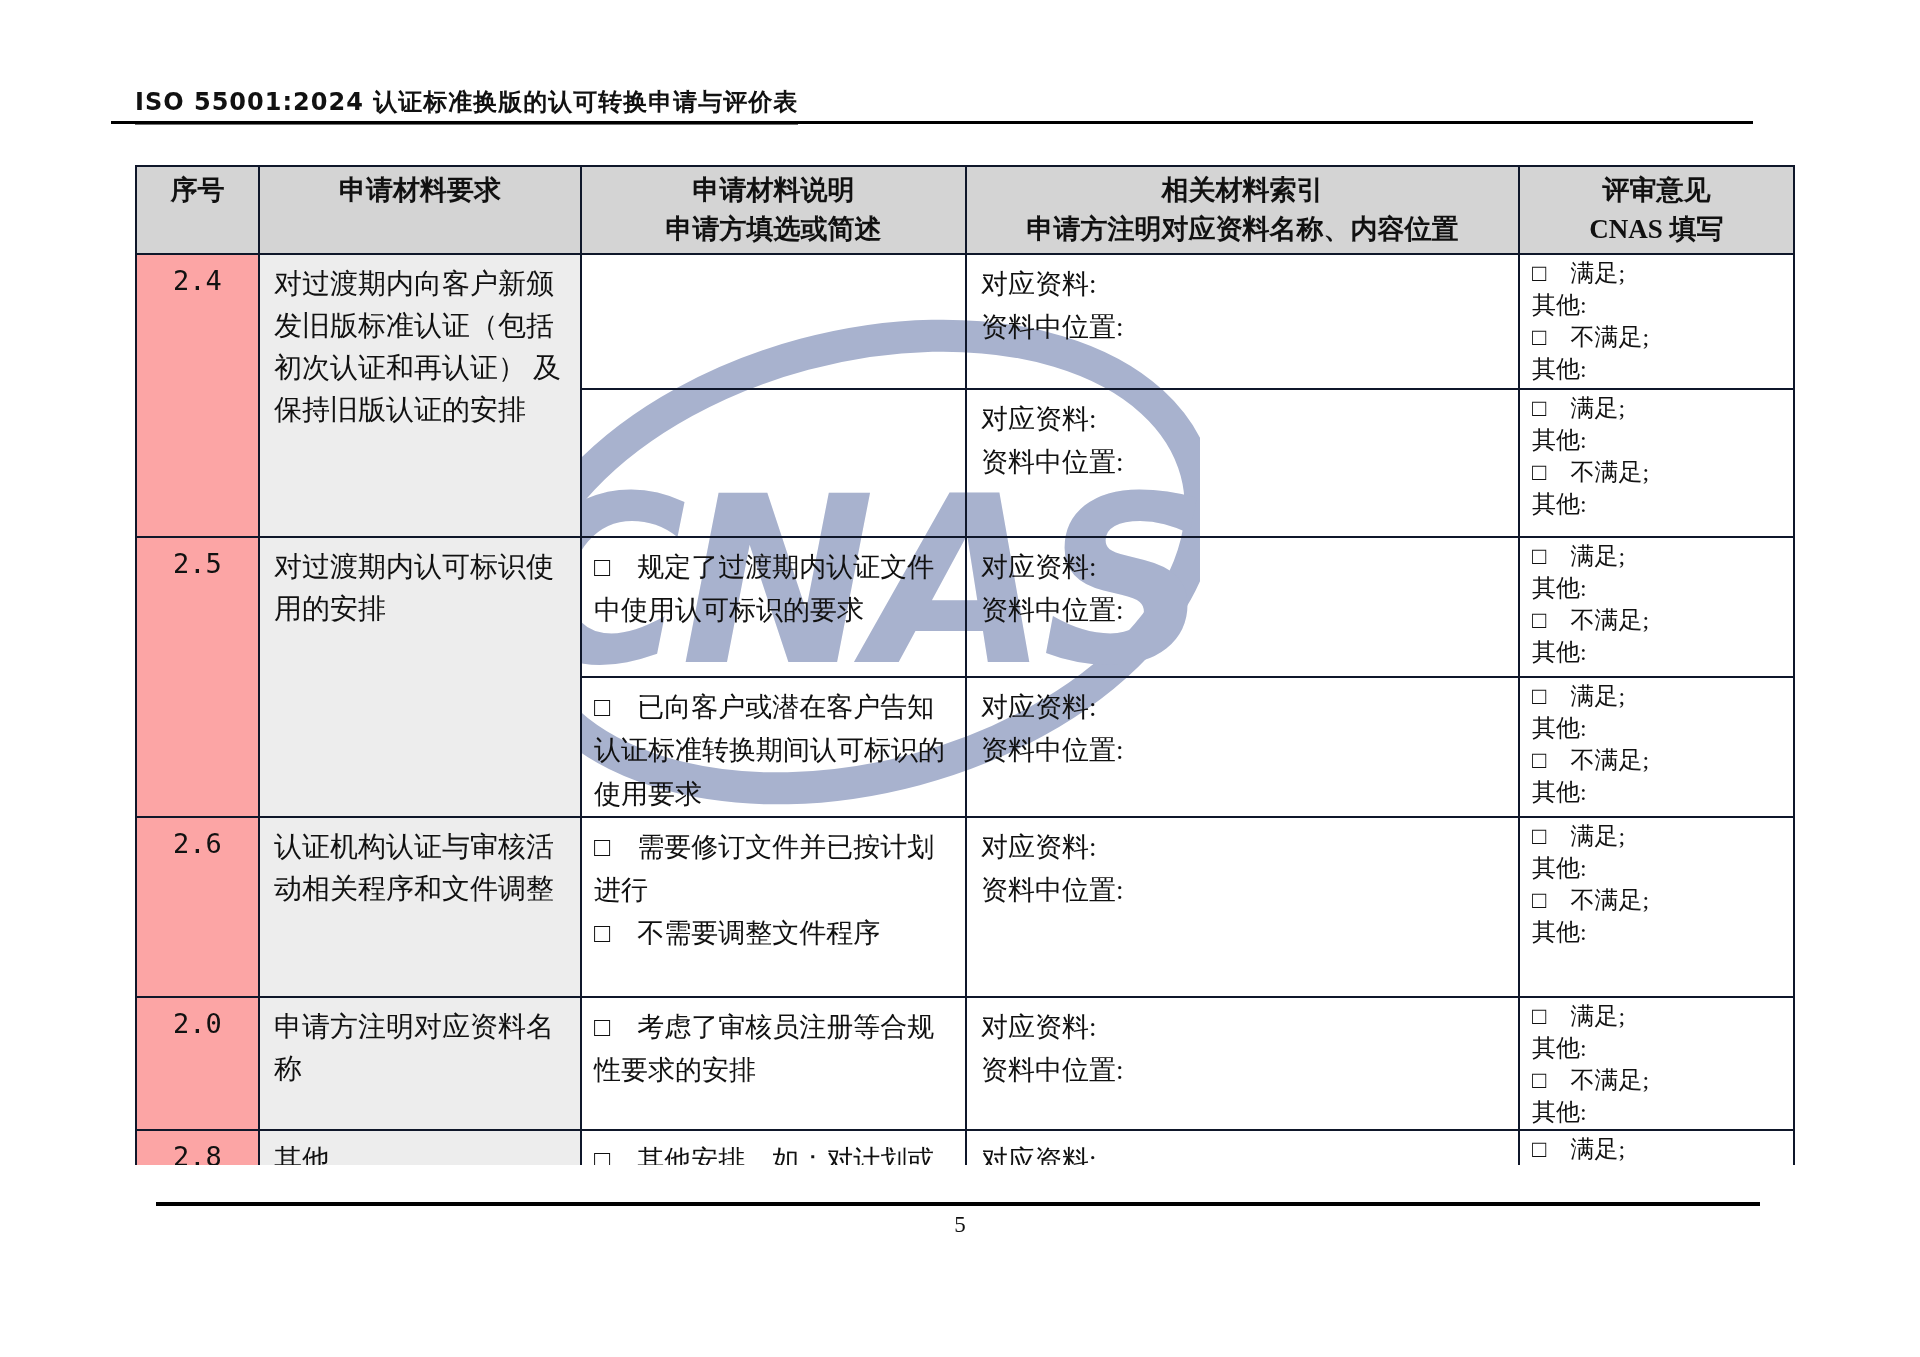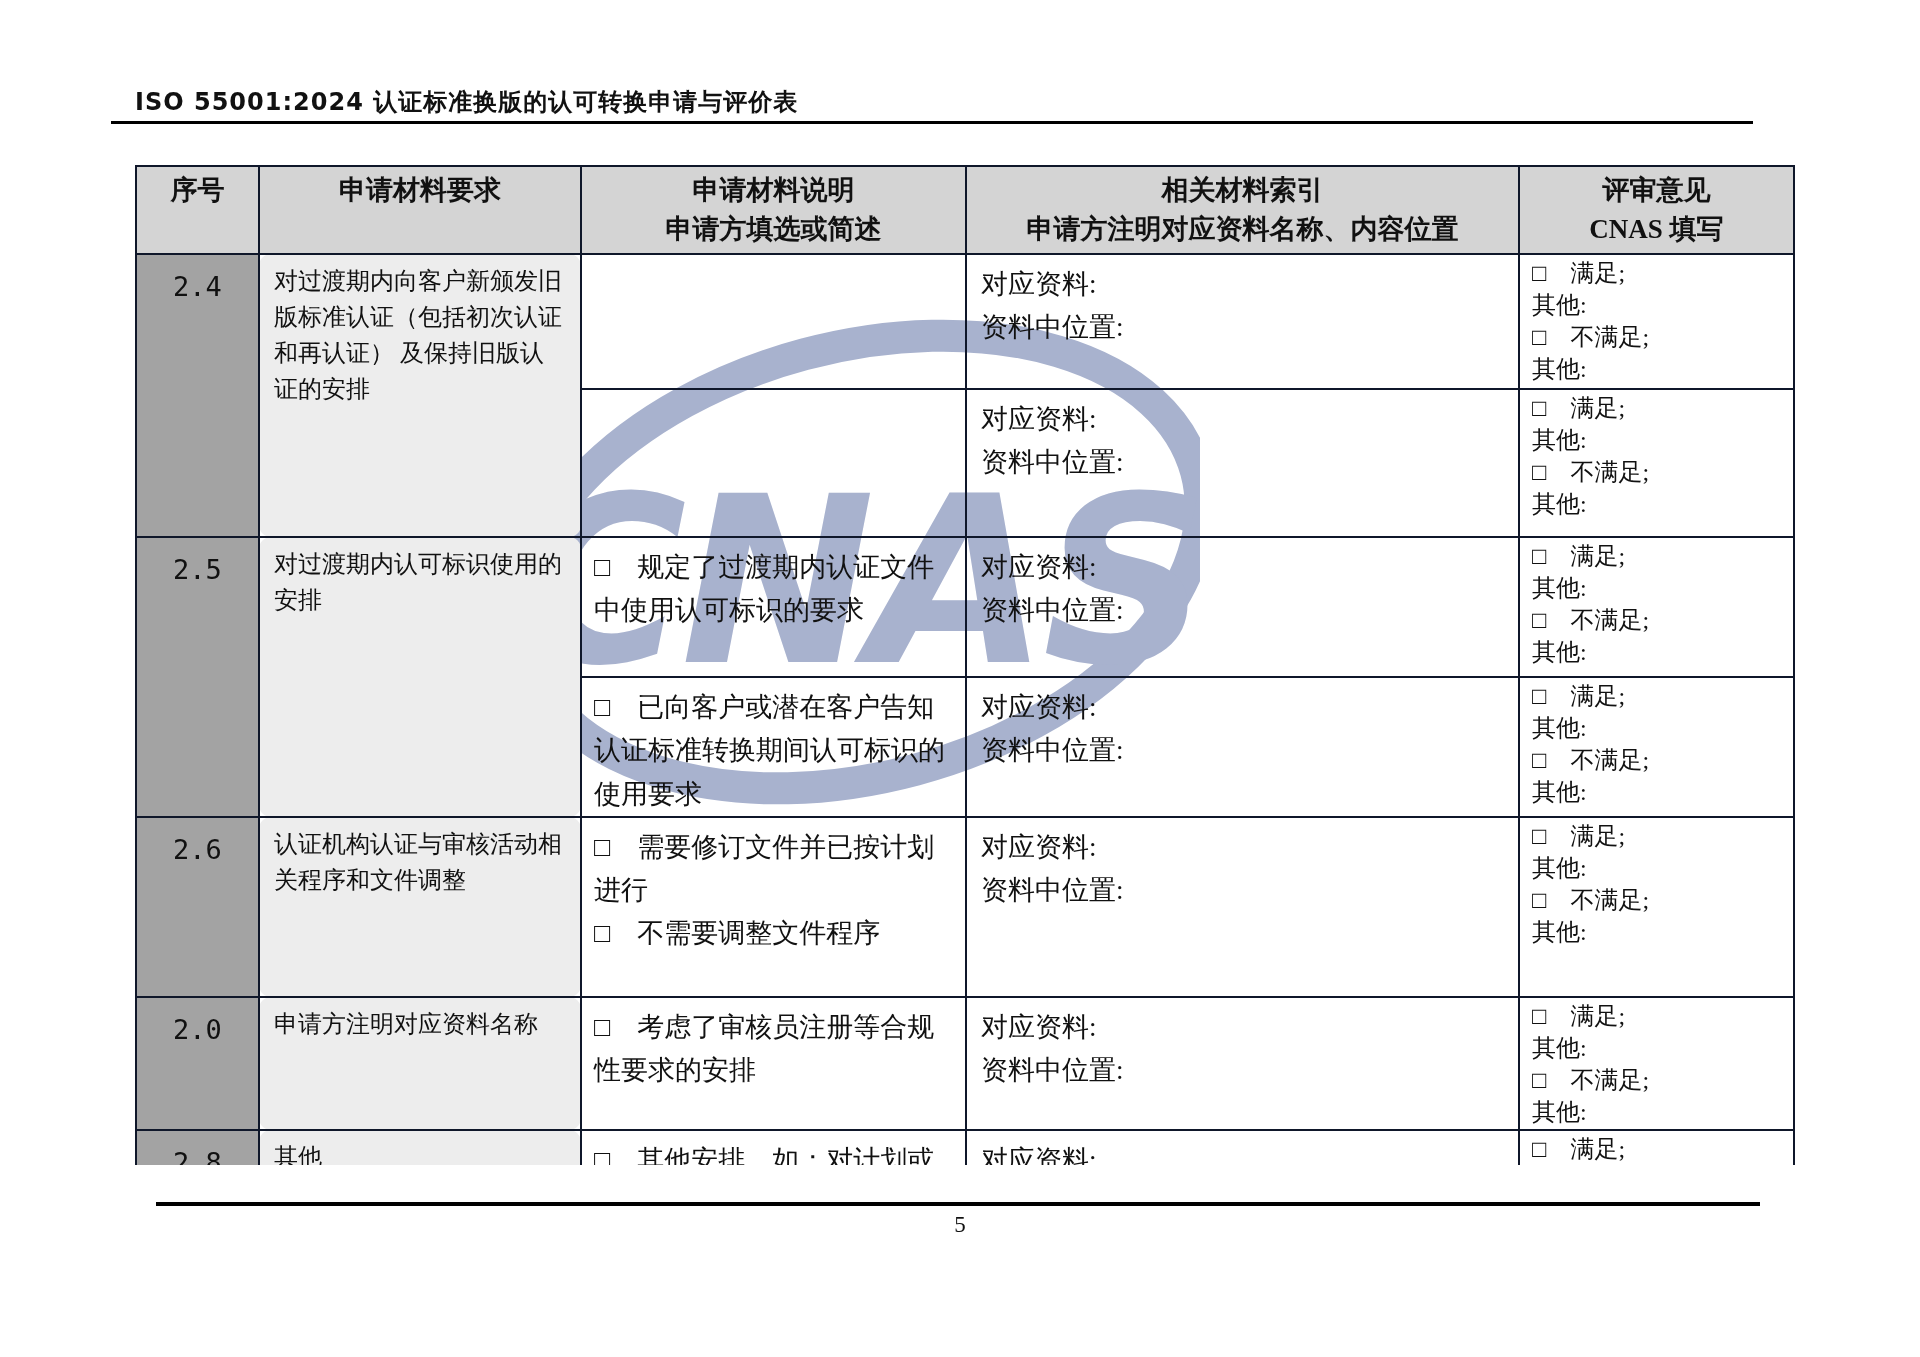--- a/index.html
+++ b/index.html
@@ -15,21 +15,21 @@
   }
   .doc-title {
     position: absolute;
     left: 135px;
     top: 86px;
     font-family: "DejaVu Sans", "Liberation Sans", sans-serif;
     font-size: 24px;
     font-weight: bold;
     letter-spacing: 1px;
     padding-bottom: 3px;
-    border-bottom: 1px solid #737373;
+    border-bottom: 4px solid #737373;
     white-space: nowrap;
   }
   .header-rule {
     position: absolute;
     left: 111px;
     top: 121px;
     width: 1642px;
     height: 3px;
     background: #000;
   }
@@ -67,32 +67,31 @@
   th.hcell {
     background: #d4d4d4;
     font-size: 27px;
     font-weight: bold;
     line-height: 1.45;
     text-align: center;
     vertical-align: middle;
     padding: 4px 6px;
   }
   td.c-no {
-    background: #a3a3a3;
+    background: #fca5a5;
     font-size: 27px;
     text-align: center;
-    padding-top: 16px;
+    padding-top: 10px;
     font-family: "DejaVu Sans Mono", "Liberation Mono", monospace;
   }
   td.c-req {
     background: #ededed;
-    font-size: 24px;
+    font-size: 28px;
     line-height: 1.5;
     padding: 8px 14px 0 14px;
-    border-radius: 12px;
   }
   td.c-desc {
     font-size: 27px;
     line-height: 1.6;
     padding: 8px 8px 0 12px;
     font-family: Liberation Serif, serif;
   }
   td.c-idx {
     font-size: 27px;
     line-height: 1.6;

